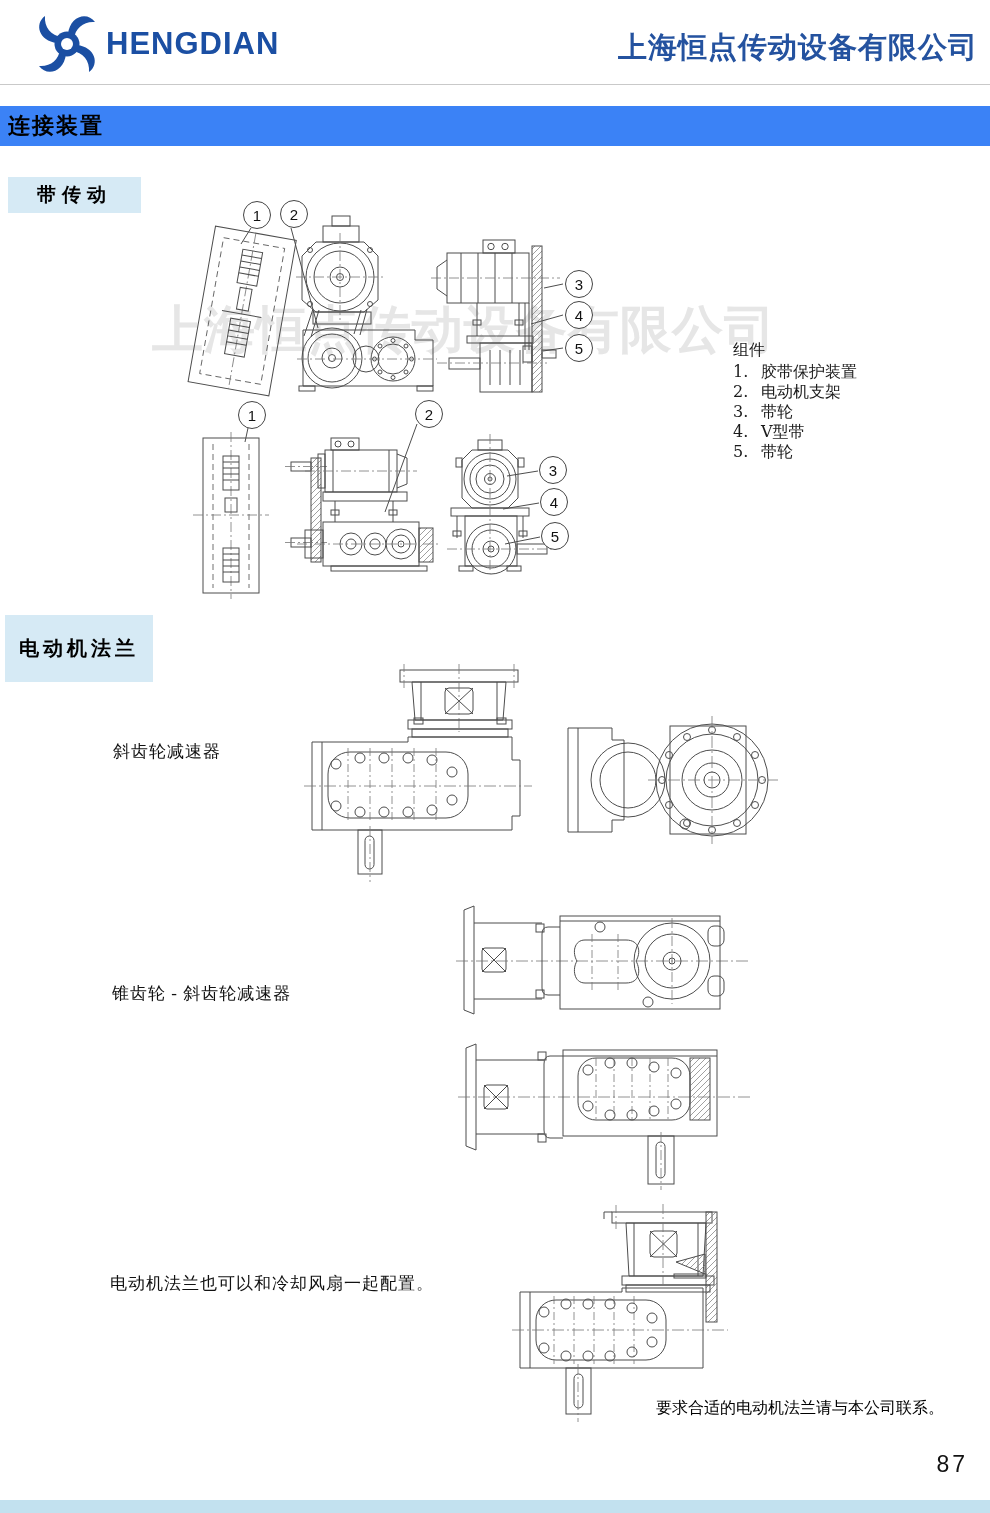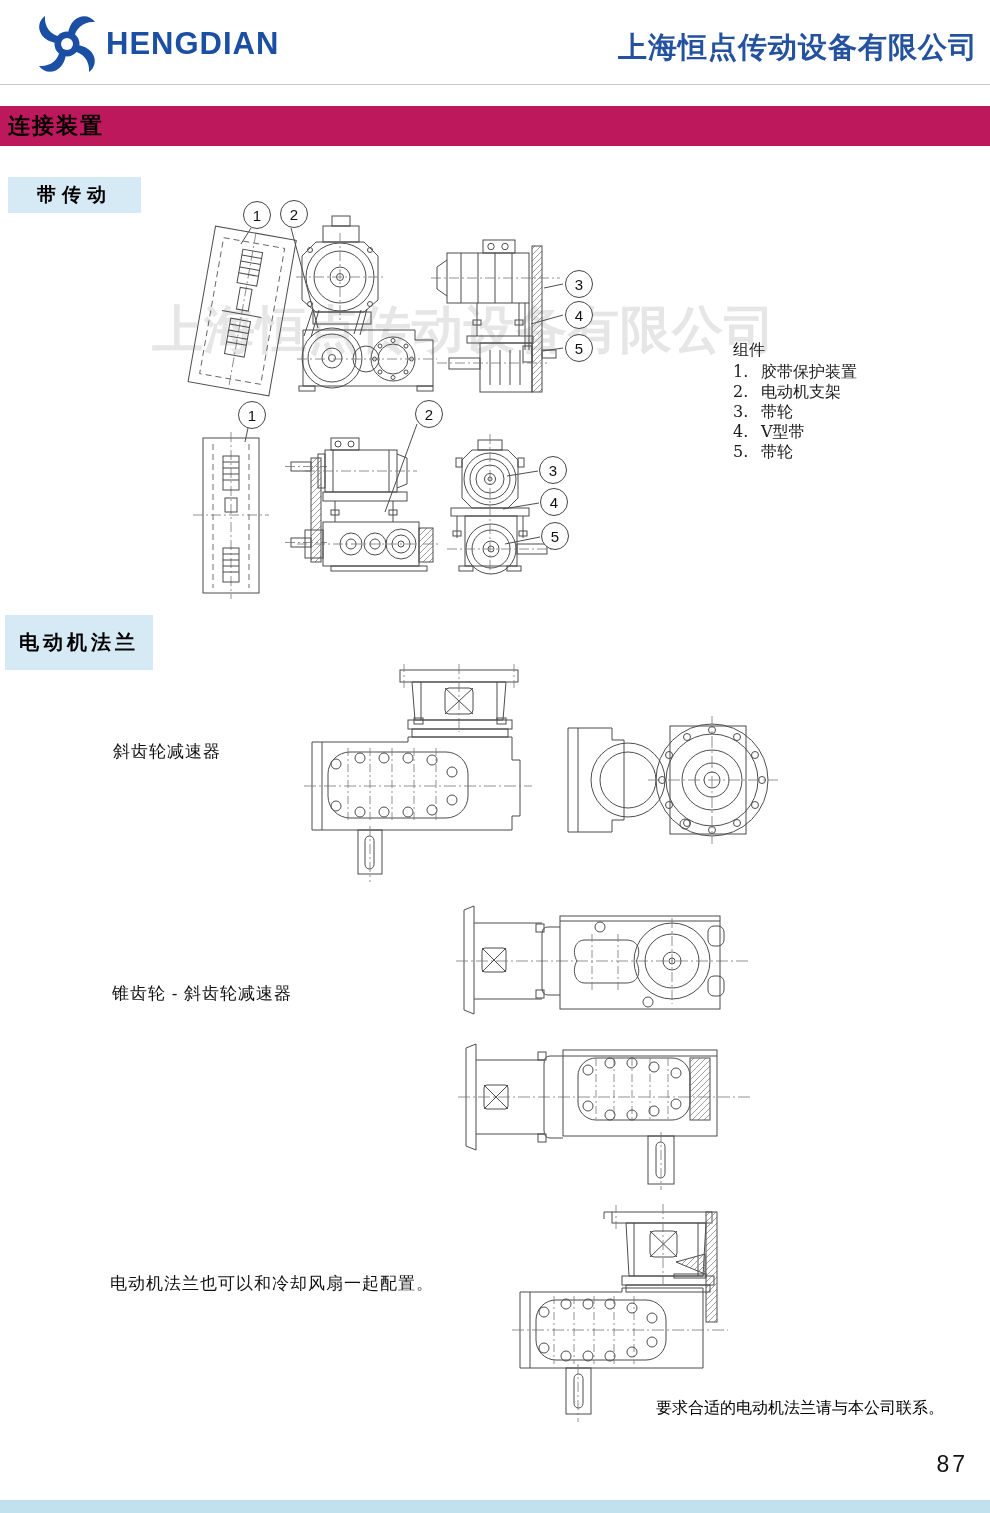--- a/index.html
+++ b/index.html
@@ -6,42 +6,42 @@
   .page{position:relative;width:990px;height:1513px;background:#fff;overflow:hidden;
         font-family:"Liberation Sans","DejaVu Sans",sans-serif;color:#111;}
   
   .logo-mark{position:absolute;left:34px;top:10px;}
   .logo-text{position:absolute;left:106px;top:26px;font-size:31px;font-weight:700;
              color:#1b4fa3;letter-spacing:1px;}
   .company-name{position:absolute;right:12px;top:28px;font-size:29px;font-weight:700;
                 color:#24529f;font-family:"DejaVu Serif","Liberation Serif",serif;letter-spacing:1px;}
   .header-rule{position:absolute;left:0;top:84px;width:990px;height:1px;background:#c9c9c9;}
   
-  .section-bar{position:absolute;left:0;top:106px;width:990px;height:40px;background:#be185d;
+  .section-bar{position:absolute;left:0;top:106px;width:990px;height:40px;background:#3b82f6;
                font-size:22px;font-weight:700;line-height:40px;padding-left:8px;box-sizing:border-box;
                letter-spacing:2px;color:#000;}
   .chip{position:absolute;background:#d6eaf5;font-weight:700;color:#000;}
   .chip-belt{left:8px;top:177px;font-size:19px;padding:5px 29px;letter-spacing:6px;}
-  .chip-flange{left:5px;top:615px;font-size:20px;padding:14px 14px;letter-spacing:4px;}
+  .chip-flange{left:5px;top:615px;font-size:20px;padding:20px 14px;letter-spacing:4px;}
   
   .watermark{position:absolute;left:152px;top:296px;font-size:51px;color:#e6e6e6;
              font-family:"DejaVu Serif","Liberation Serif",serif;font-weight:700;
              letter-spacing:1px;white-space:nowrap;z-index:0;}
   .fig{position:absolute;z-index:1;}
   
   .co{position:absolute;z-index:2;width:26px;height:26px;border:1.3px solid #444;border-radius:50%;
       background:#fff;display:flex;align-items:center;justify-content:center;font-size:15px;color:#111;}
   
   .parts-list{position:absolute;left:733px;top:340px;font-family:"DejaVu Serif","Liberation Serif",serif;
               font-size:16px;line-height:20px;color:#1a1a1a;z-index:2;}
   .parts-list .pl-title{margin-bottom:2px;}
   .parts-list .pl-row{display:flex;}
   .parts-list .pl-num{width:28px;}
   
-  .label{position:absolute;font-size:17px;color:#111;letter-spacing:1px;z-index:2;}
+  .label{position:absolute;font-size:17px;color:#111;letter-spacing:1px;z-index:2;font-family:Liberation Serif, serif;}
   .lbl-helical{left:113px;top:740px;}
   .lbl-bevel{left:112px;top:982px;}
   .lbl-fan{left:110px;top:1272px;}
   .contact-note{position:absolute;left:656px;top:1398px;font-size:16px;z-index:2;
                 font-family:"DejaVu Serif","Liberation Serif",serif;color:#000000;}
   .page-number{position:absolute;right:22px;top:1451px;font-size:23px;letter-spacing:3px;color:#111;}
   .footer-bar{position:absolute;left:0;bottom:0;width:990px;height:13px;background:#c2e1ef;}
 </style>
 </head>
 <body>

